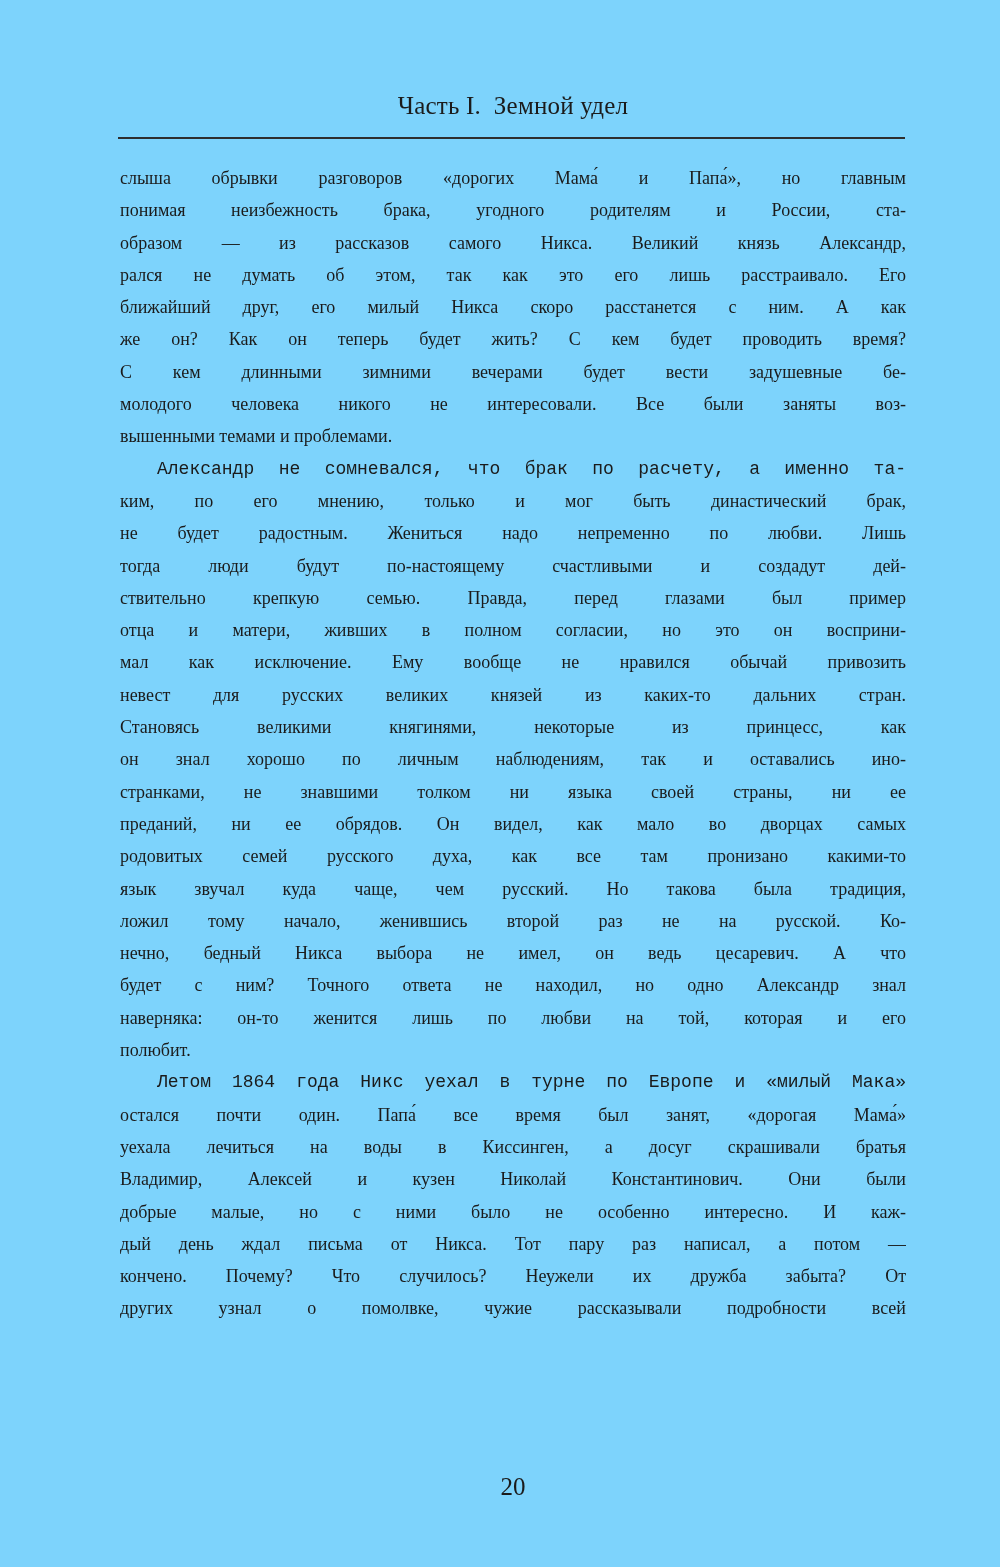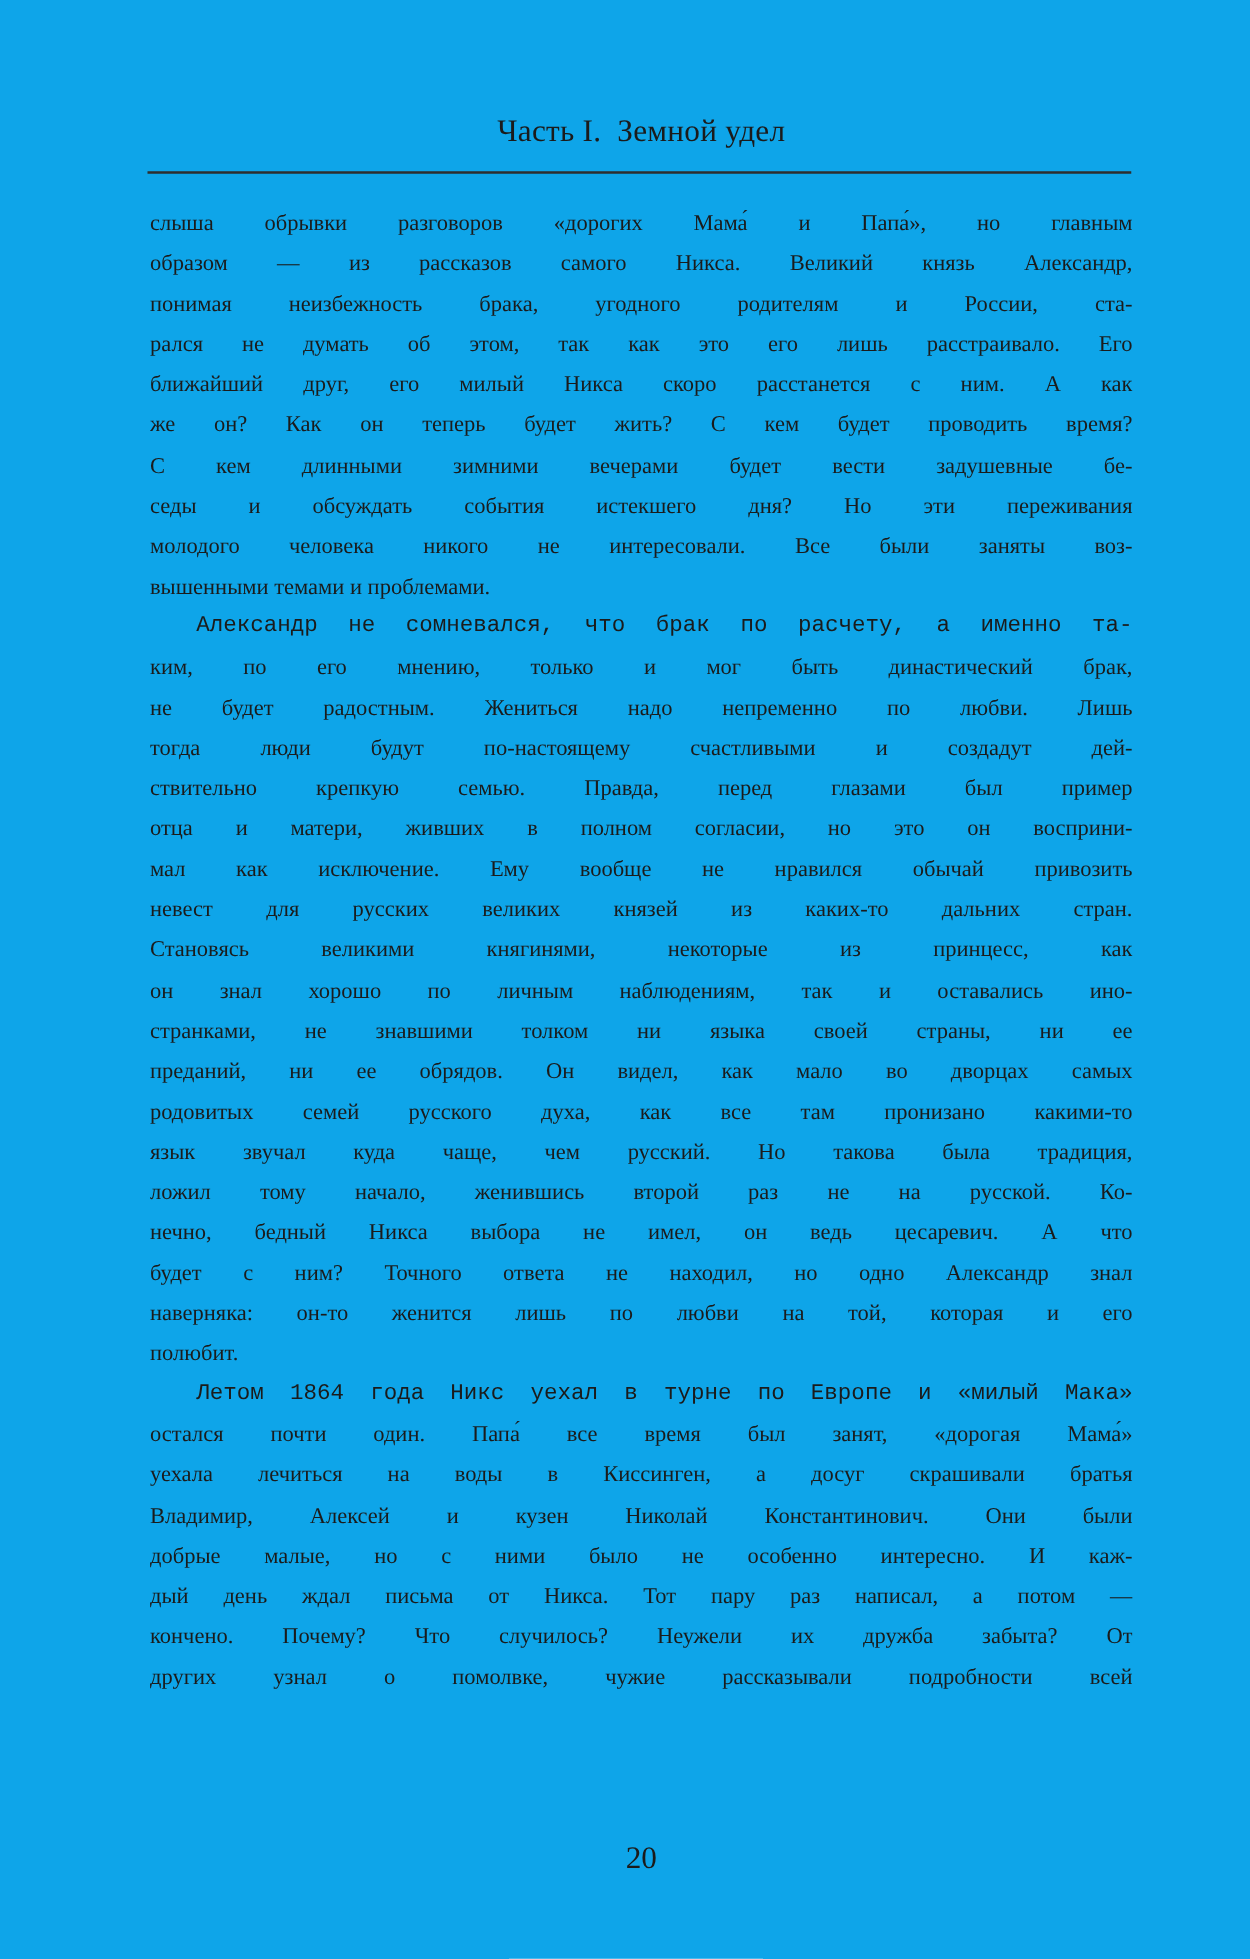--- a/index.html
+++ b/index.html
@@ -11,21 +11,21 @@
     width: 1000px;
     height: 1567px;
     font-family: "Liberation Serif", "DejaVu Serif", serif;
     color: #1b1b1b;
     overflow: hidden;
   }
   .page {
     position: relative;
     width: 1000px;
     height: 1567px;
-    background: #0ea5e9;
+    background: #7dd3fc;
   }
   .running-head {
     position: absolute;
     top: 91px;
     left: 120px;
     width: 786px;
     text-align: center;
     font-size: 25px;
     line-height: 30px;
     white-space: pre;
@@ -71,27 +71,26 @@
   }
 </style>
 </head>
 <body>
 
 <div class="page">
   <div class="running-head">Часть I.  Земной удел</div>
   <div class="rule"></div>
   <div class="text-block" id="text-block">
       <div class="line">слыша обрывки разговоров «дорогих Мама́ и Папа́», но главным</div>
+      <div class="line">понимая неизбежность брака, угодного родителям и России, ста-</div>
       <div class="line">образом — из рассказов самого Никса. Великий князь Александр,</div>
-      <div class="line">понимая неизбежность брака, угодного родителям и России, ста-</div>
       <div class="line">рался не думать об этом, так как это его лишь расстраивало. Его</div>
       <div class="line">ближайший друг, его милый Никса скоро расстанется с ним. А как</div>
       <div class="line">же он? Как он теперь будет жить? С кем будет проводить время?</div>
       <div class="line">С кем длинными зимними вечерами будет вести задушевные бе-</div>
-      <div class="line">седы и обсуждать события истекшего дня? Но эти переживания</div>
       <div class="line">молодого человека никого не интересовали. Все были заняты воз-</div>
       <div class="line last">вышенными темами и проблемами.</div>
       <div class="line indent-first">Александр не сомневался, что брак по расчету, а именно та-</div>
       <div class="line">ким, по его мнению, только и мог быть династический брак,</div>
       <div class="line">не будет радостным. Жениться надо непременно по любви. Лишь</div>
       <div class="line">тогда люди будут по-настоящему счастливыми и создадут дей-</div>
       <div class="line">ствительно крепкую семью. Правда, перед глазами был пример</div>
       <div class="line">отца и матери, живших в полном согласии, но это он восприни-</div>
       <div class="line">мал как исключение. Ему вообще не нравился обычай привозить</div>
       <div class="line">невест для русских великих князей из каких-то дальних стран.</div>

